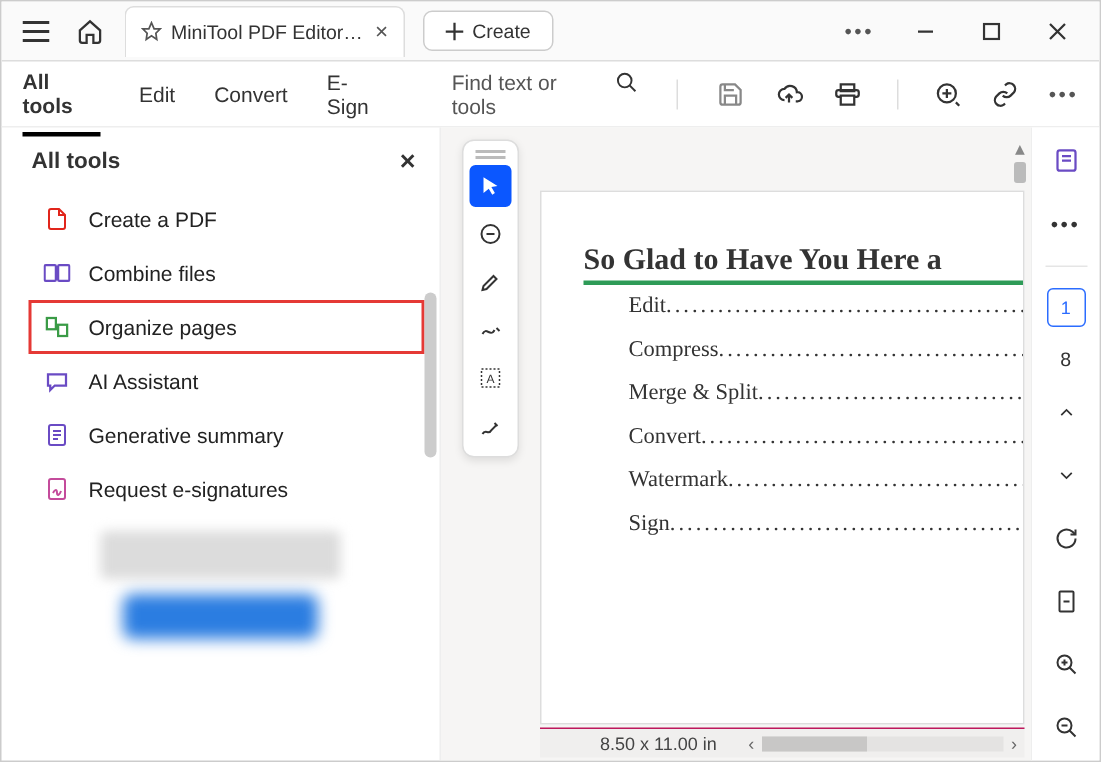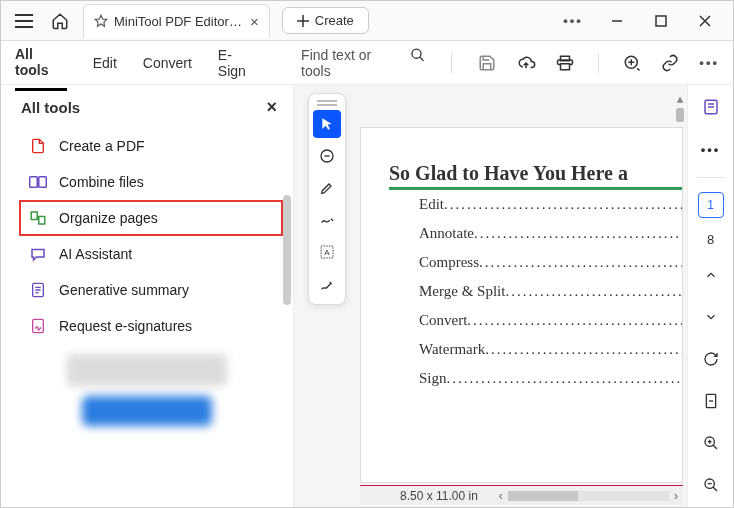--- a/index.html
+++ b/index.html
@@ -336,21 +336,20 @@
             <path d="M16 9l3 3"></path>
           </svg>
         </div>
     </div>
 
     <div class="doccanvas">
       <h2 class="doc-title">So Glad to Have You Here a</h2>
       <div class="doc-rule"></div>
       <div class="toc">
         <div class="toc-row"><span>Edit</span></div>
-        <div class="toc-row"><span>Annotate</span></div>
         <div class="toc-row"><span>Compress</span></div>
         <div class="toc-row"><span>Merge &amp; Split</span></div>
         <div class="toc-row"><span>Convert</span></div>
         <div class="toc-row"><span>Watermark</span></div>
         <div class="toc-row"><span>Sign</span></div>
       </div>
     </div>
 
     <div class="doc-vscroll">
       <div style="text-align:center;color:#888">▴</div>

